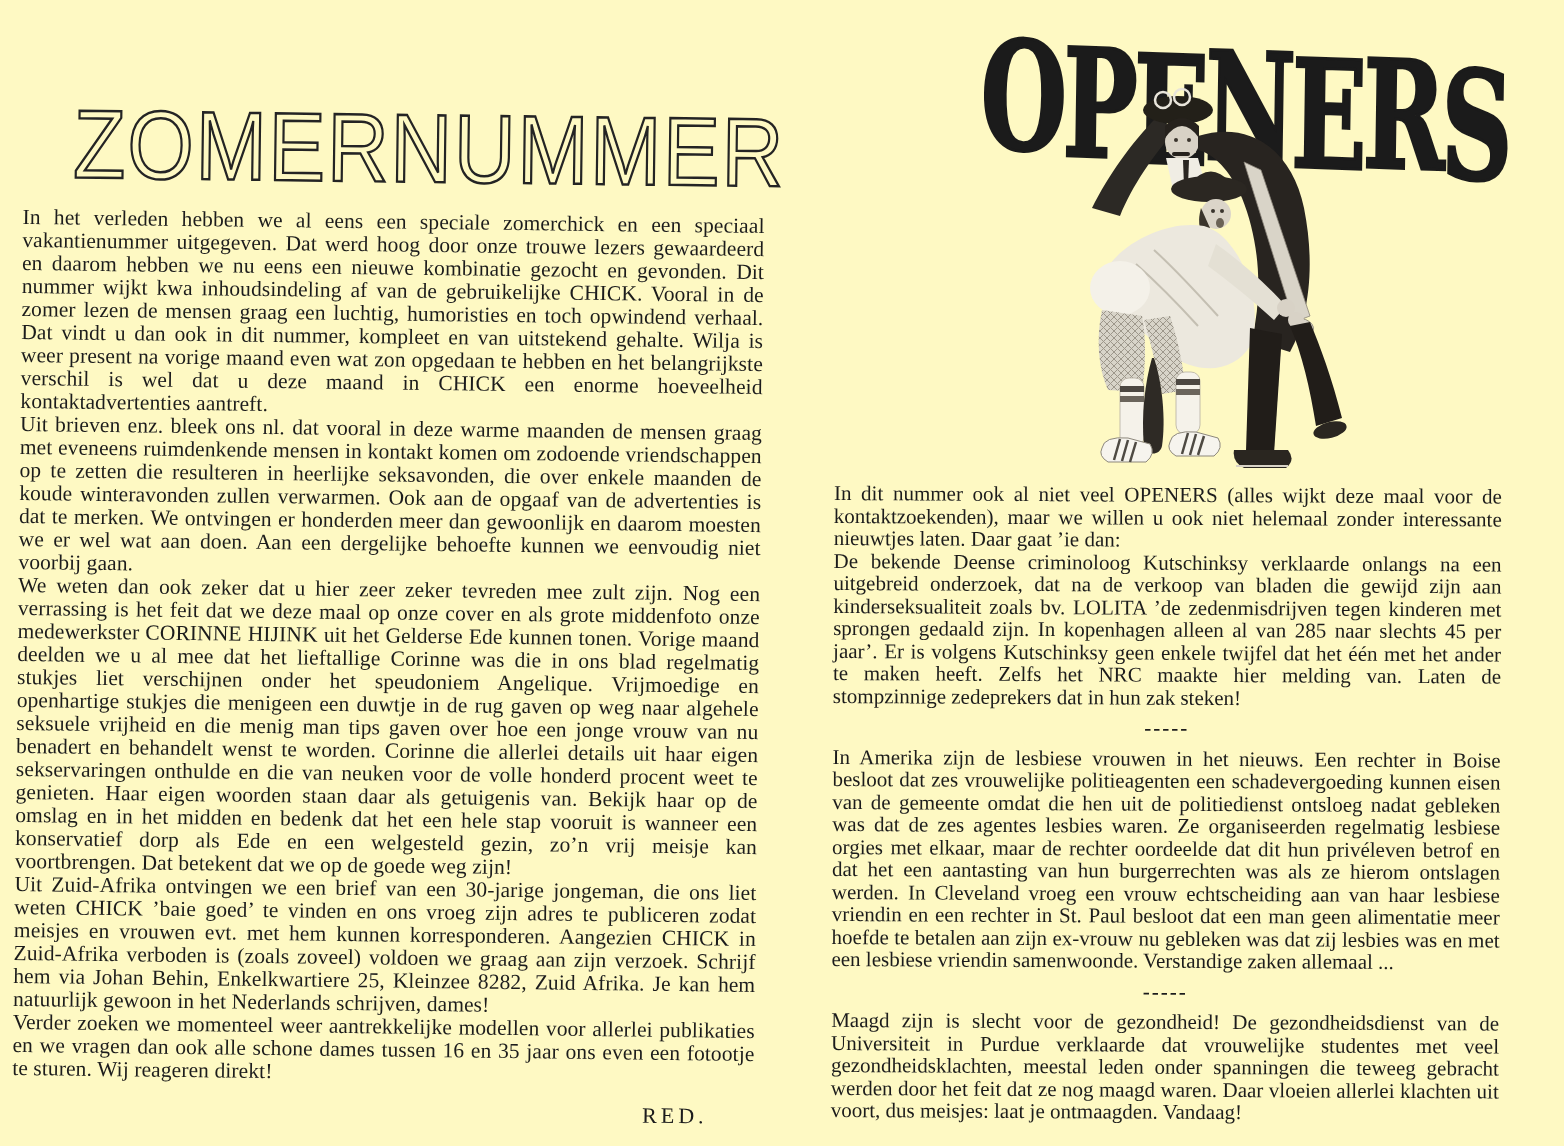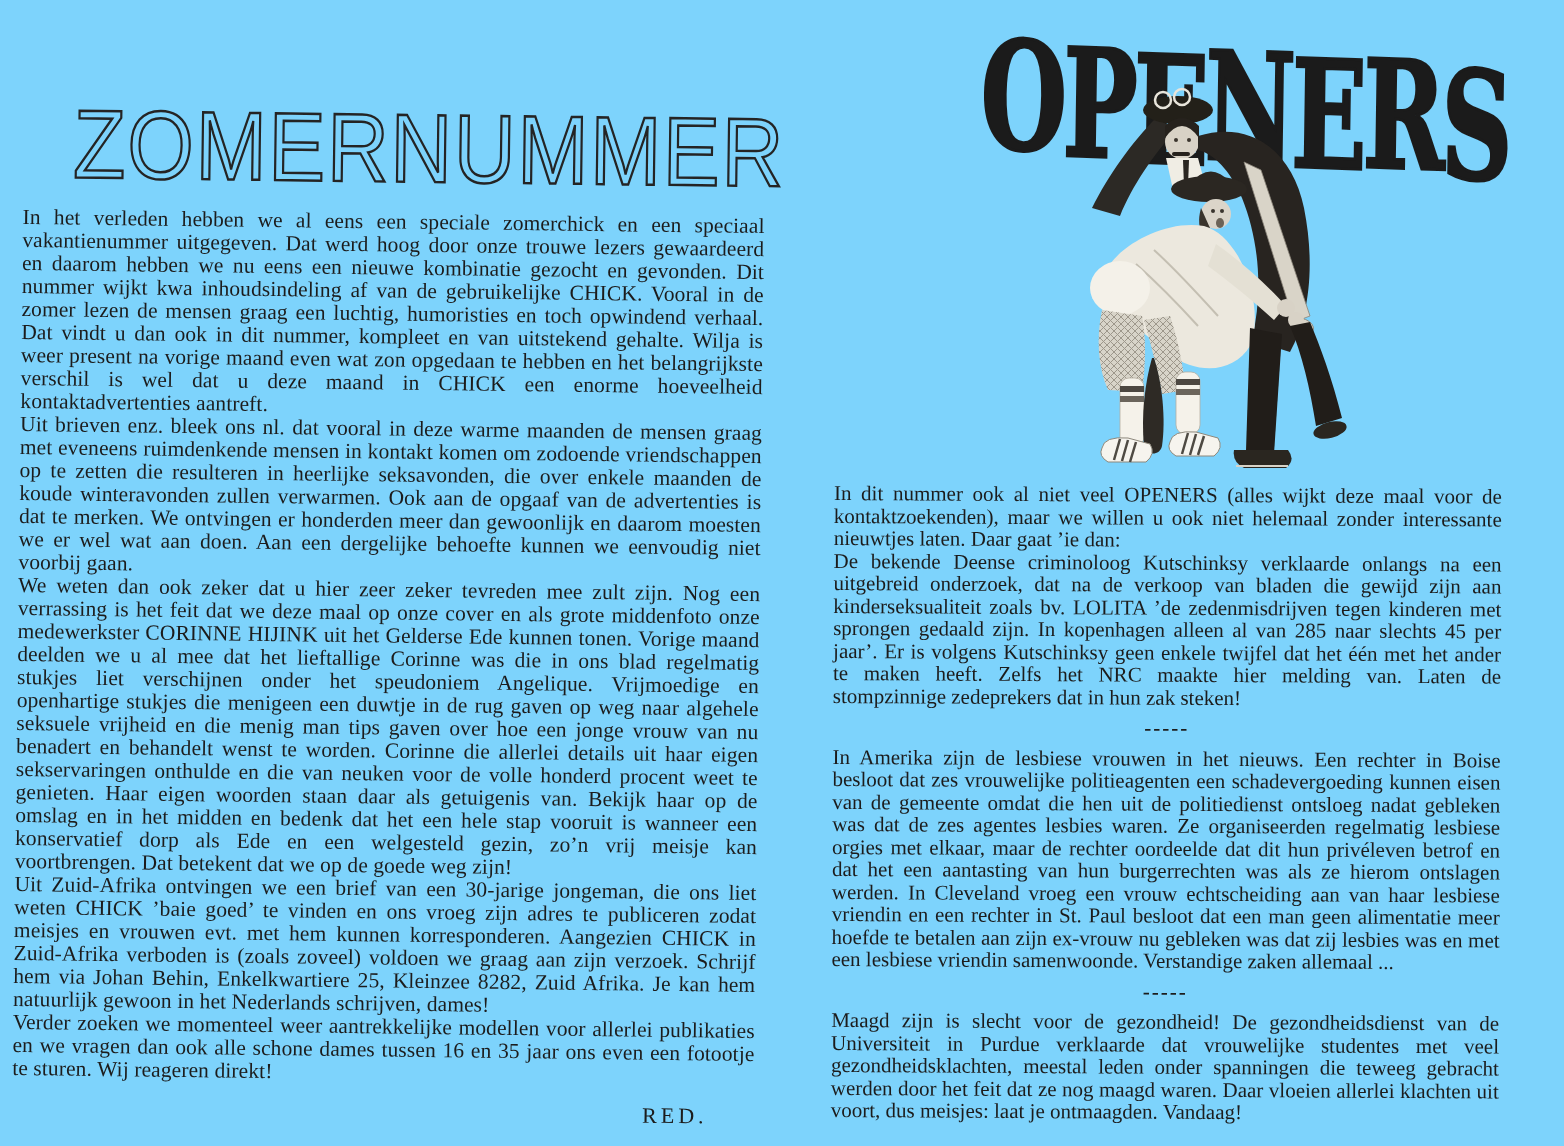--- a/index.html
+++ b/index.html
@@ -1,19 +1,19 @@
 <!DOCTYPE html>
 <html><head>
 <meta charset="utf-8">
 <style>
   html,body{margin:0;padding:0;background:#e9e7e2;}
   .page{
     position:relative;
     width:1564px;height:1146px;
-    background:#7dd3fc;
+    background:#fef9c3;
     overflow:hidden;
     font-family:"Liberation Serif", serif;
     color:#1c1c1c;
   }
   
   .left-page{
     position:absolute;left:24px;top:104px;width:742px;
     transform:rotate(0.7deg);transform-origin:0 0;
   }
   .outline-title{

